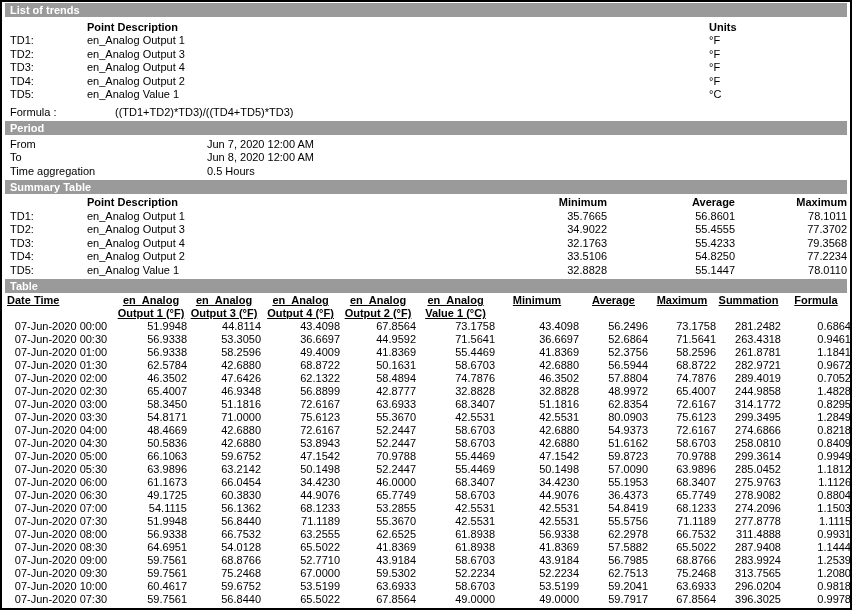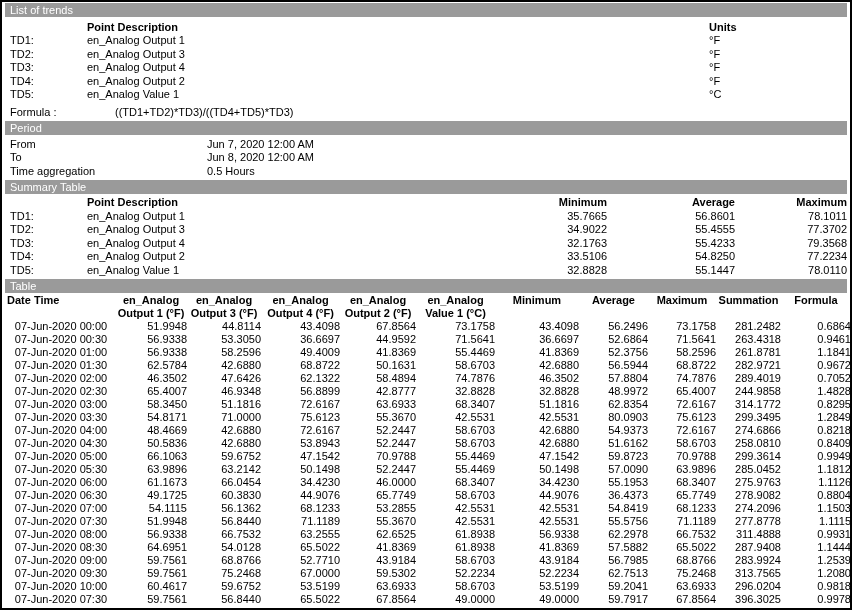--- a/index.html
+++ b/index.html
@@ -11,21 +11,21 @@
   }
   .page {
     width: 852px; height: 610px;
     border: 2px solid #000000;
     padding: 0 3px;
     overflow: hidden;
     background: #ffffff;
   }
   .section-bar {
     background: #9a9a9a; color: #ffffff;
-    font-weight: normal; height: 14px; line-height: 14px;
+    font-weight: bold; height: 14px; line-height: 14px;
     padding-left: 5px; margin-top: 2px;
   }
   .section-bar.first { margin-top: 1px; }
   .cell { white-space: nowrap; overflow: hidden; display: block; }
   .right { text-align: right; }
   .pl { padding-left: 5px; }
 
   
   .grid-lot { display: grid; grid-template-columns: 82px 622px 1fr; }
   .lot-header { height: 14px; line-height: 14px; margin-top: 3px; font-weight: bold; }
@@ -37,21 +37,21 @@
   .period-row { height: 13.5px; line-height: 13.5px; }
   .period-block { margin-top: 3px; }
 
   
   .grid-summary { display: grid; grid-template-columns: 82px 400px 120px 128px 112px; }
   .summary-header { height: 13.5px; line-height: 13.5px; margin-top: 2px; font-weight: bold; }
   .summary-row { height: 13.5px; line-height: 13.5px; }
 
   
   .grid-table { display: grid; grid-template-columns: 110px 72px 74px 79px 76px 79px 84px 69px 68px 65px 70px; }
-  .t-header { margin-top: 1px; }
+  .t-header { margin-top: 1px; text-decoration: underline; }
   .t-header .th {
     font-weight: bold; display: flex; flex-direction: column;
     align-items: center; line-height: 13px; white-space: nowrap;
   }
   .t-header .th.left { align-items: flex-start; padding-left: 2px; }
   .t-row { height: 13px; line-height: 13px; }
   .t-row .cell { text-align: right; }
   .t-row .cell.date { text-align: center; padding-left: 2px; }
 </style>
 </head>

